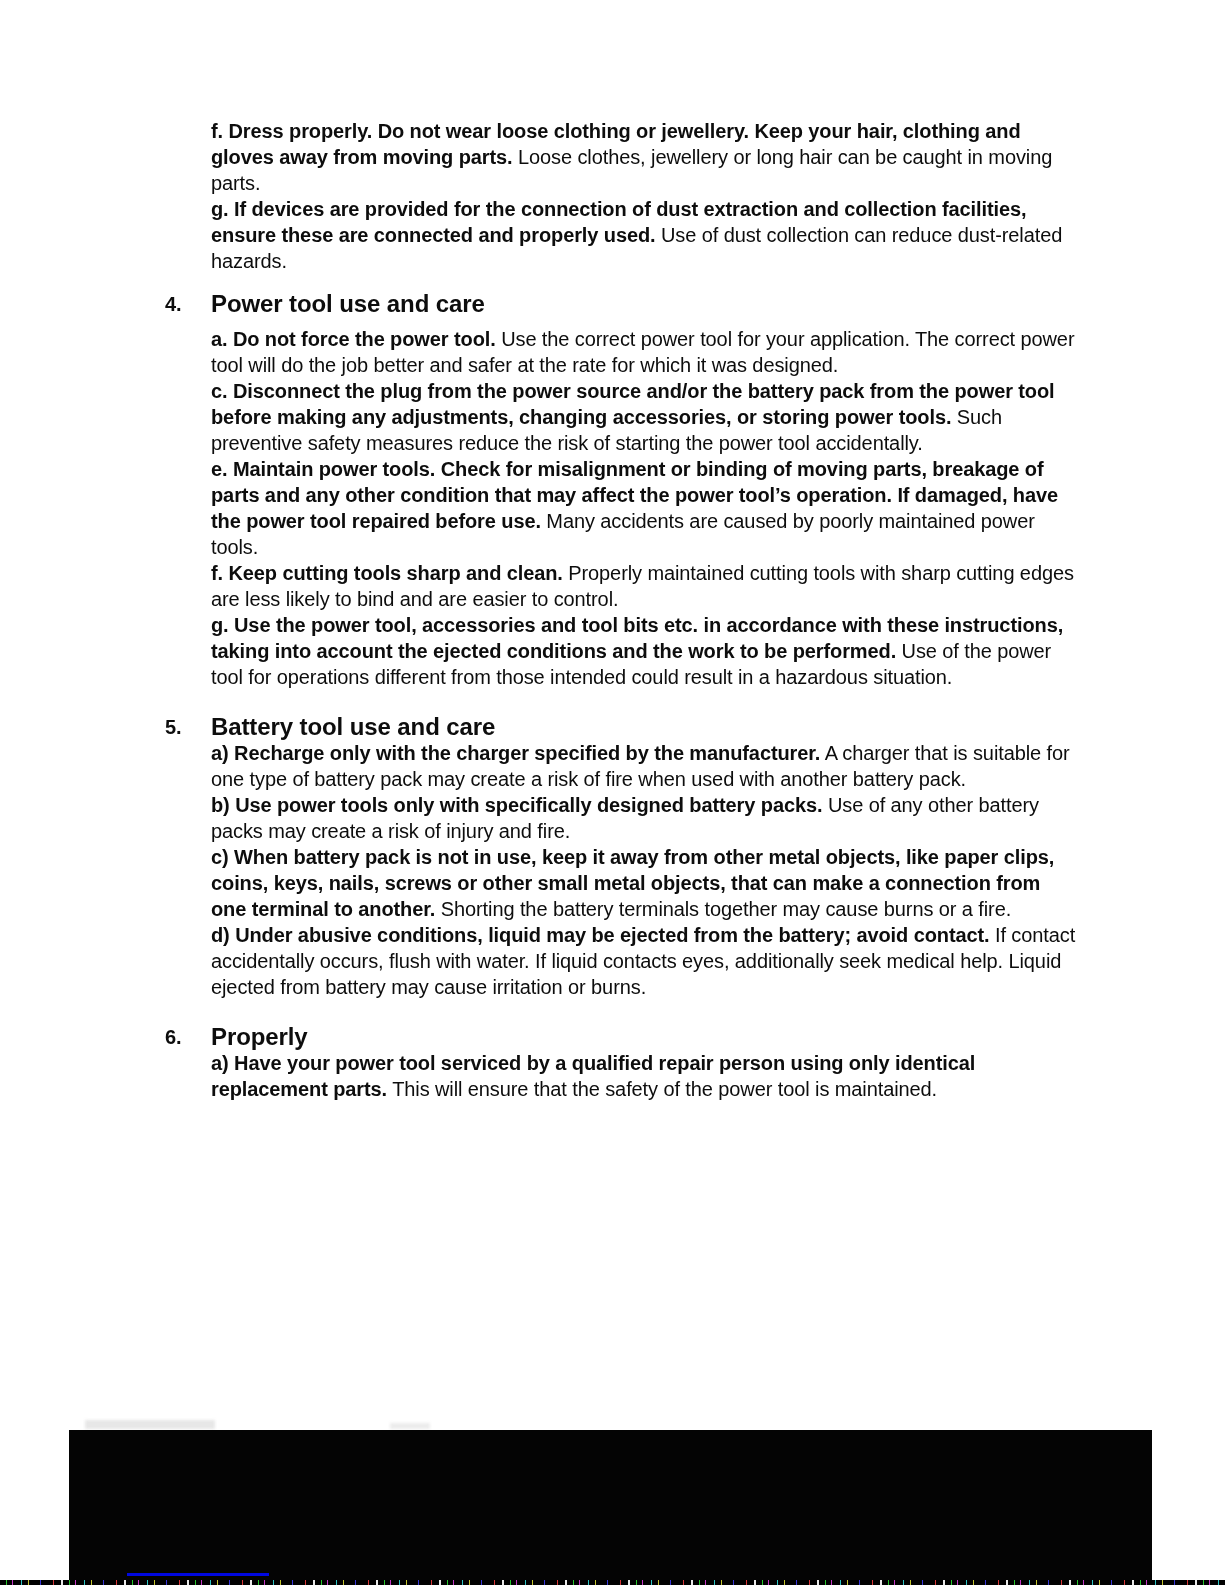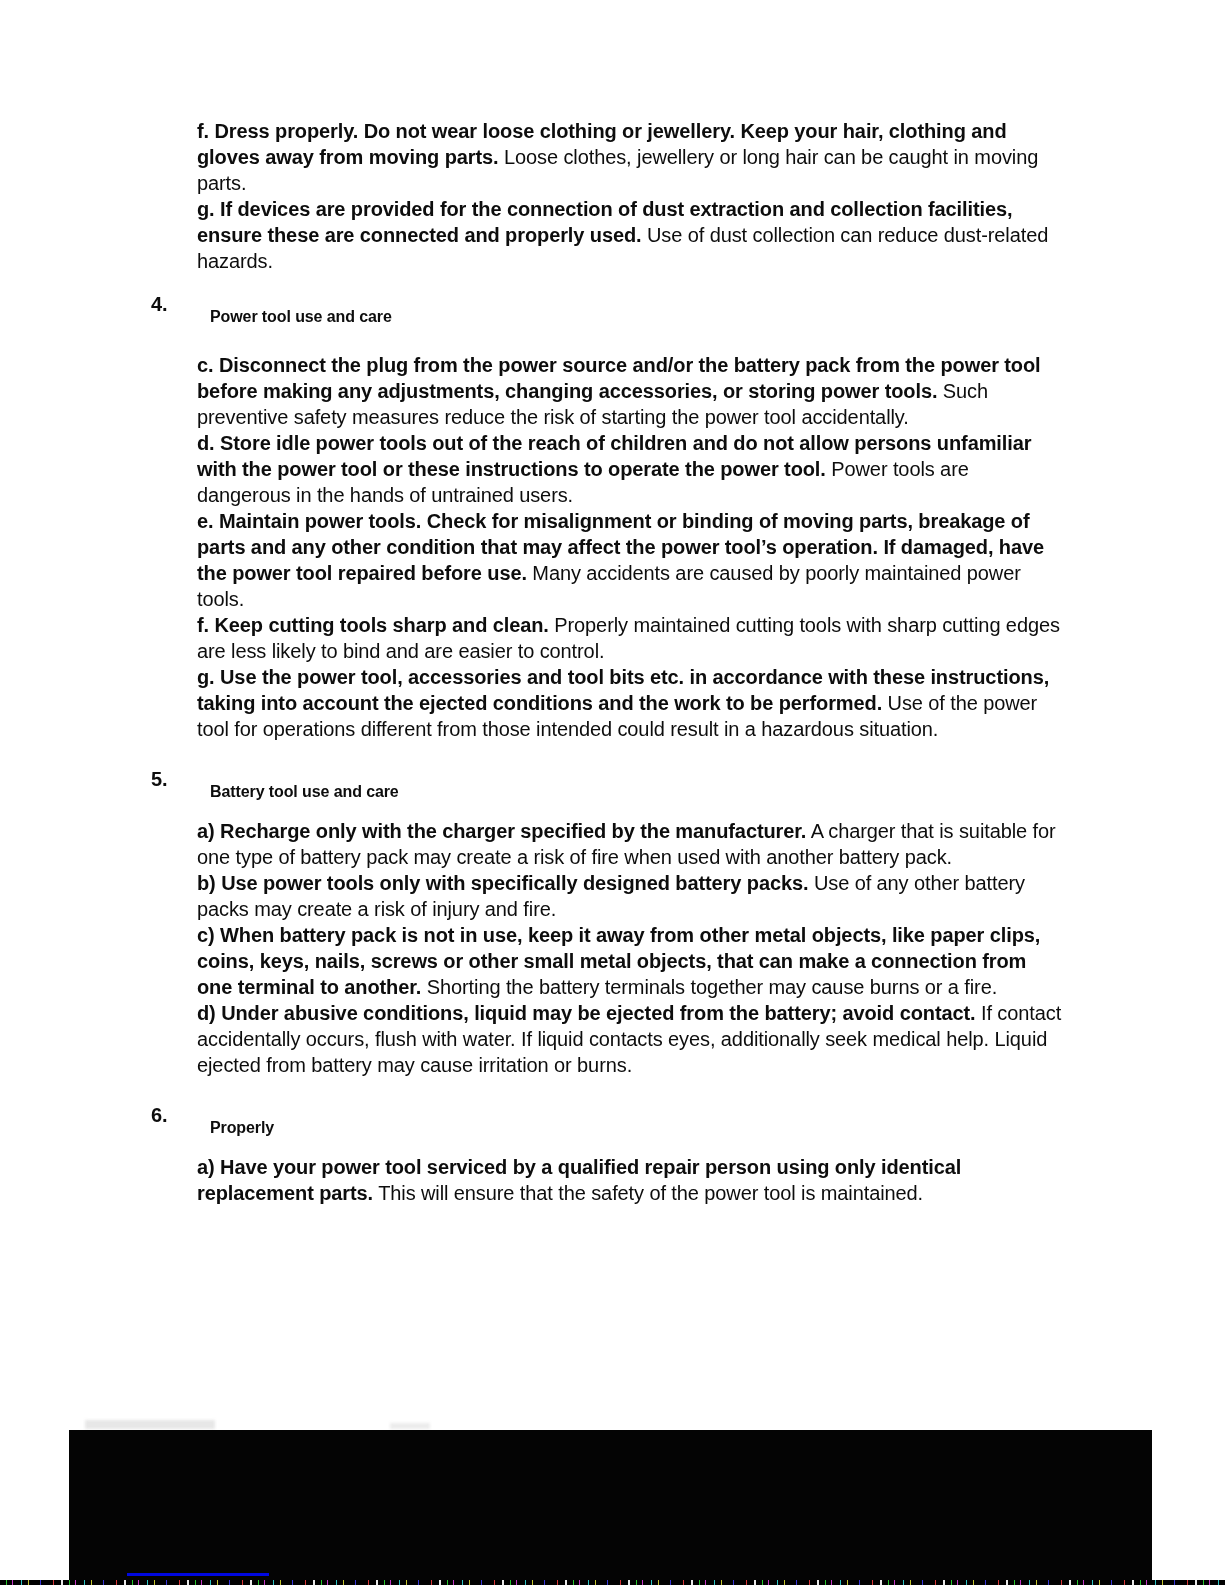--- a/index.html
+++ b/index.html
@@ -8,41 +8,41 @@
     width: 1225px;
     height: 1585px;
     margin: 0 auto;
     background: #ffffff;
     overflow: hidden;
     font-family: "Liberation Sans", sans-serif;
     color: #0d0d0d;
   }
   .content {
     position: absolute;
-    left: 151px;
+    left: 165px;
     top: 118px;
     width: 920px;
     font-size: 20px;
     line-height: 26px;
     letter-spacing: -0.1px;
   }
   section { margin: 0; }
   .sec { margin-top: 17px; }
   .sec-gap-lg { margin-top: 24px; }
   .sec-head {
     display: flex;
     font-weight: bold;
   }
   .sec-head .num {
     width: 46px;
     flex: 0 0 46px;
   }
   .sec-head h2 {
-    margin: 13px;
-    font-size: 16px;
+    margin: 0;
+    font-size: 24px;
     line-height: 26px;
     font-weight: bold;
     letter-spacing: -0.1px;
   }
   .head-gap { margin-bottom: 9px; }
   .items {
     margin-left: 46px;
     width: 868px;
   }
   .item { margin: 0; }
@@ -108,22 +108,22 @@
         <p class="item"><b>g. If devices are provided for the connection of dust extraction and collection facilities, ensure these are connected and properly used.</b><span> Use of dust collection can reduce dust-related hazards.</span></p>
       </div>
     </section>
 
     <section class="sec">
       <div class="sec-head head-gap">
         <span class="num">4.</span>
         <h2>Power tool use and care</h2>
       </div>
       <div class="items">
+        <p class="item"><b>a. Do not force the power tool.</b><span> Use the correct power tool for your application. The correct power tool will do the job better and safer at the rate for which it was designed.</span></p>
         <p class="item"><b>c. Disconnect the plug from the power source and/or the battery pack from the power tool before making any adjustments, changing accessories, or storing power tools.</b><span> Such preventive safety measures reduce the risk of starting the power tool accidentally.</span></p>
-        <p class="item"><b>d. Store idle power tools out of the reach of children and do not allow persons unfamiliar with the power tool or these instructions to operate the power tool.</b><span> Power tools are dangerous in the hands of untrained users.</span></p>
         <p class="item"><b>e. Maintain power tools. Check for misalignment or binding of moving parts, breakage of parts and any other condition that may affect the power tool’s operation. If damaged, have the power tool repaired before use.</b><span> Many accidents are caused by poorly maintained power tools.</span></p>
         <p class="item"><b>f. Keep cutting tools sharp and clean.</b><span> Properly maintained cutting tools with sharp cutting edges are less likely to bind and are easier to control.</span></p>
         <p class="item"><b>g. Use the power tool, accessories and tool bits etc. in accordance with these instructions, taking into account the ejected conditions and the work to be performed.</b><span> Use of the power tool for operations different from those intended could result in a hazardous situation.</span></p>
       </div>
     </section>
 
     <section class="sec sec-gap-lg">
       <div class="sec-head">
         <span class="num">5.</span>
         <h2>Battery tool use and care</h2>

